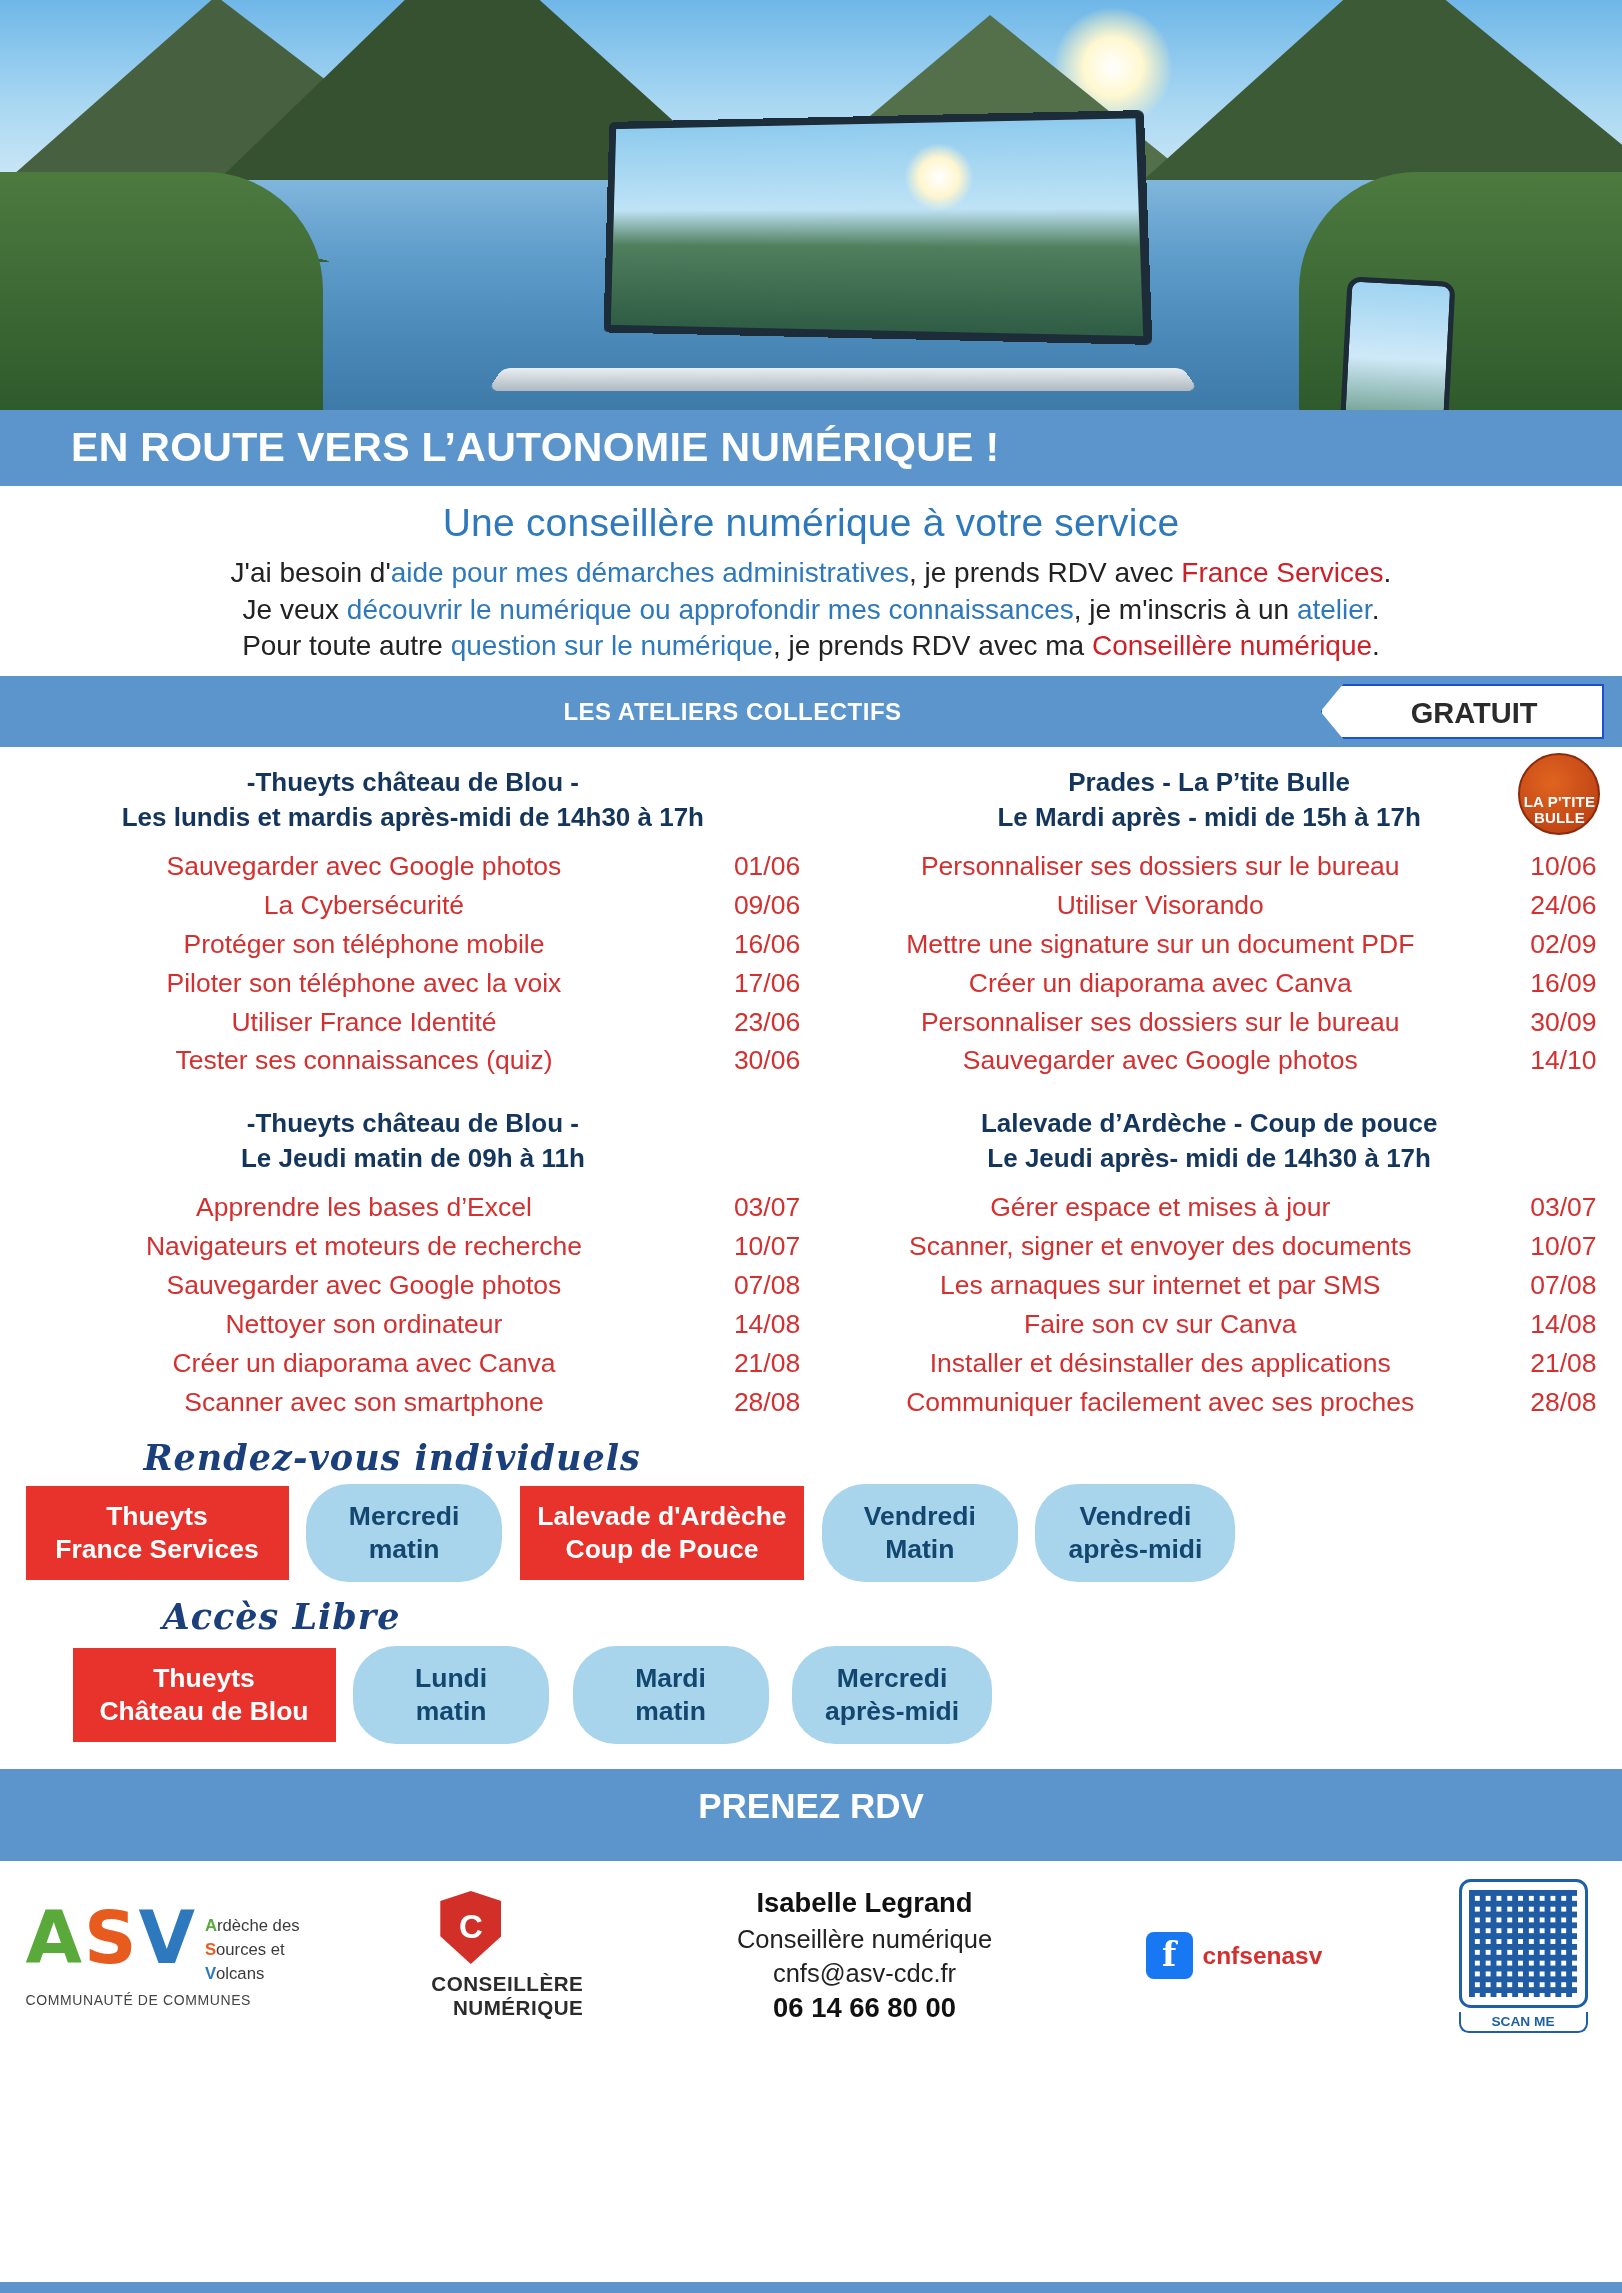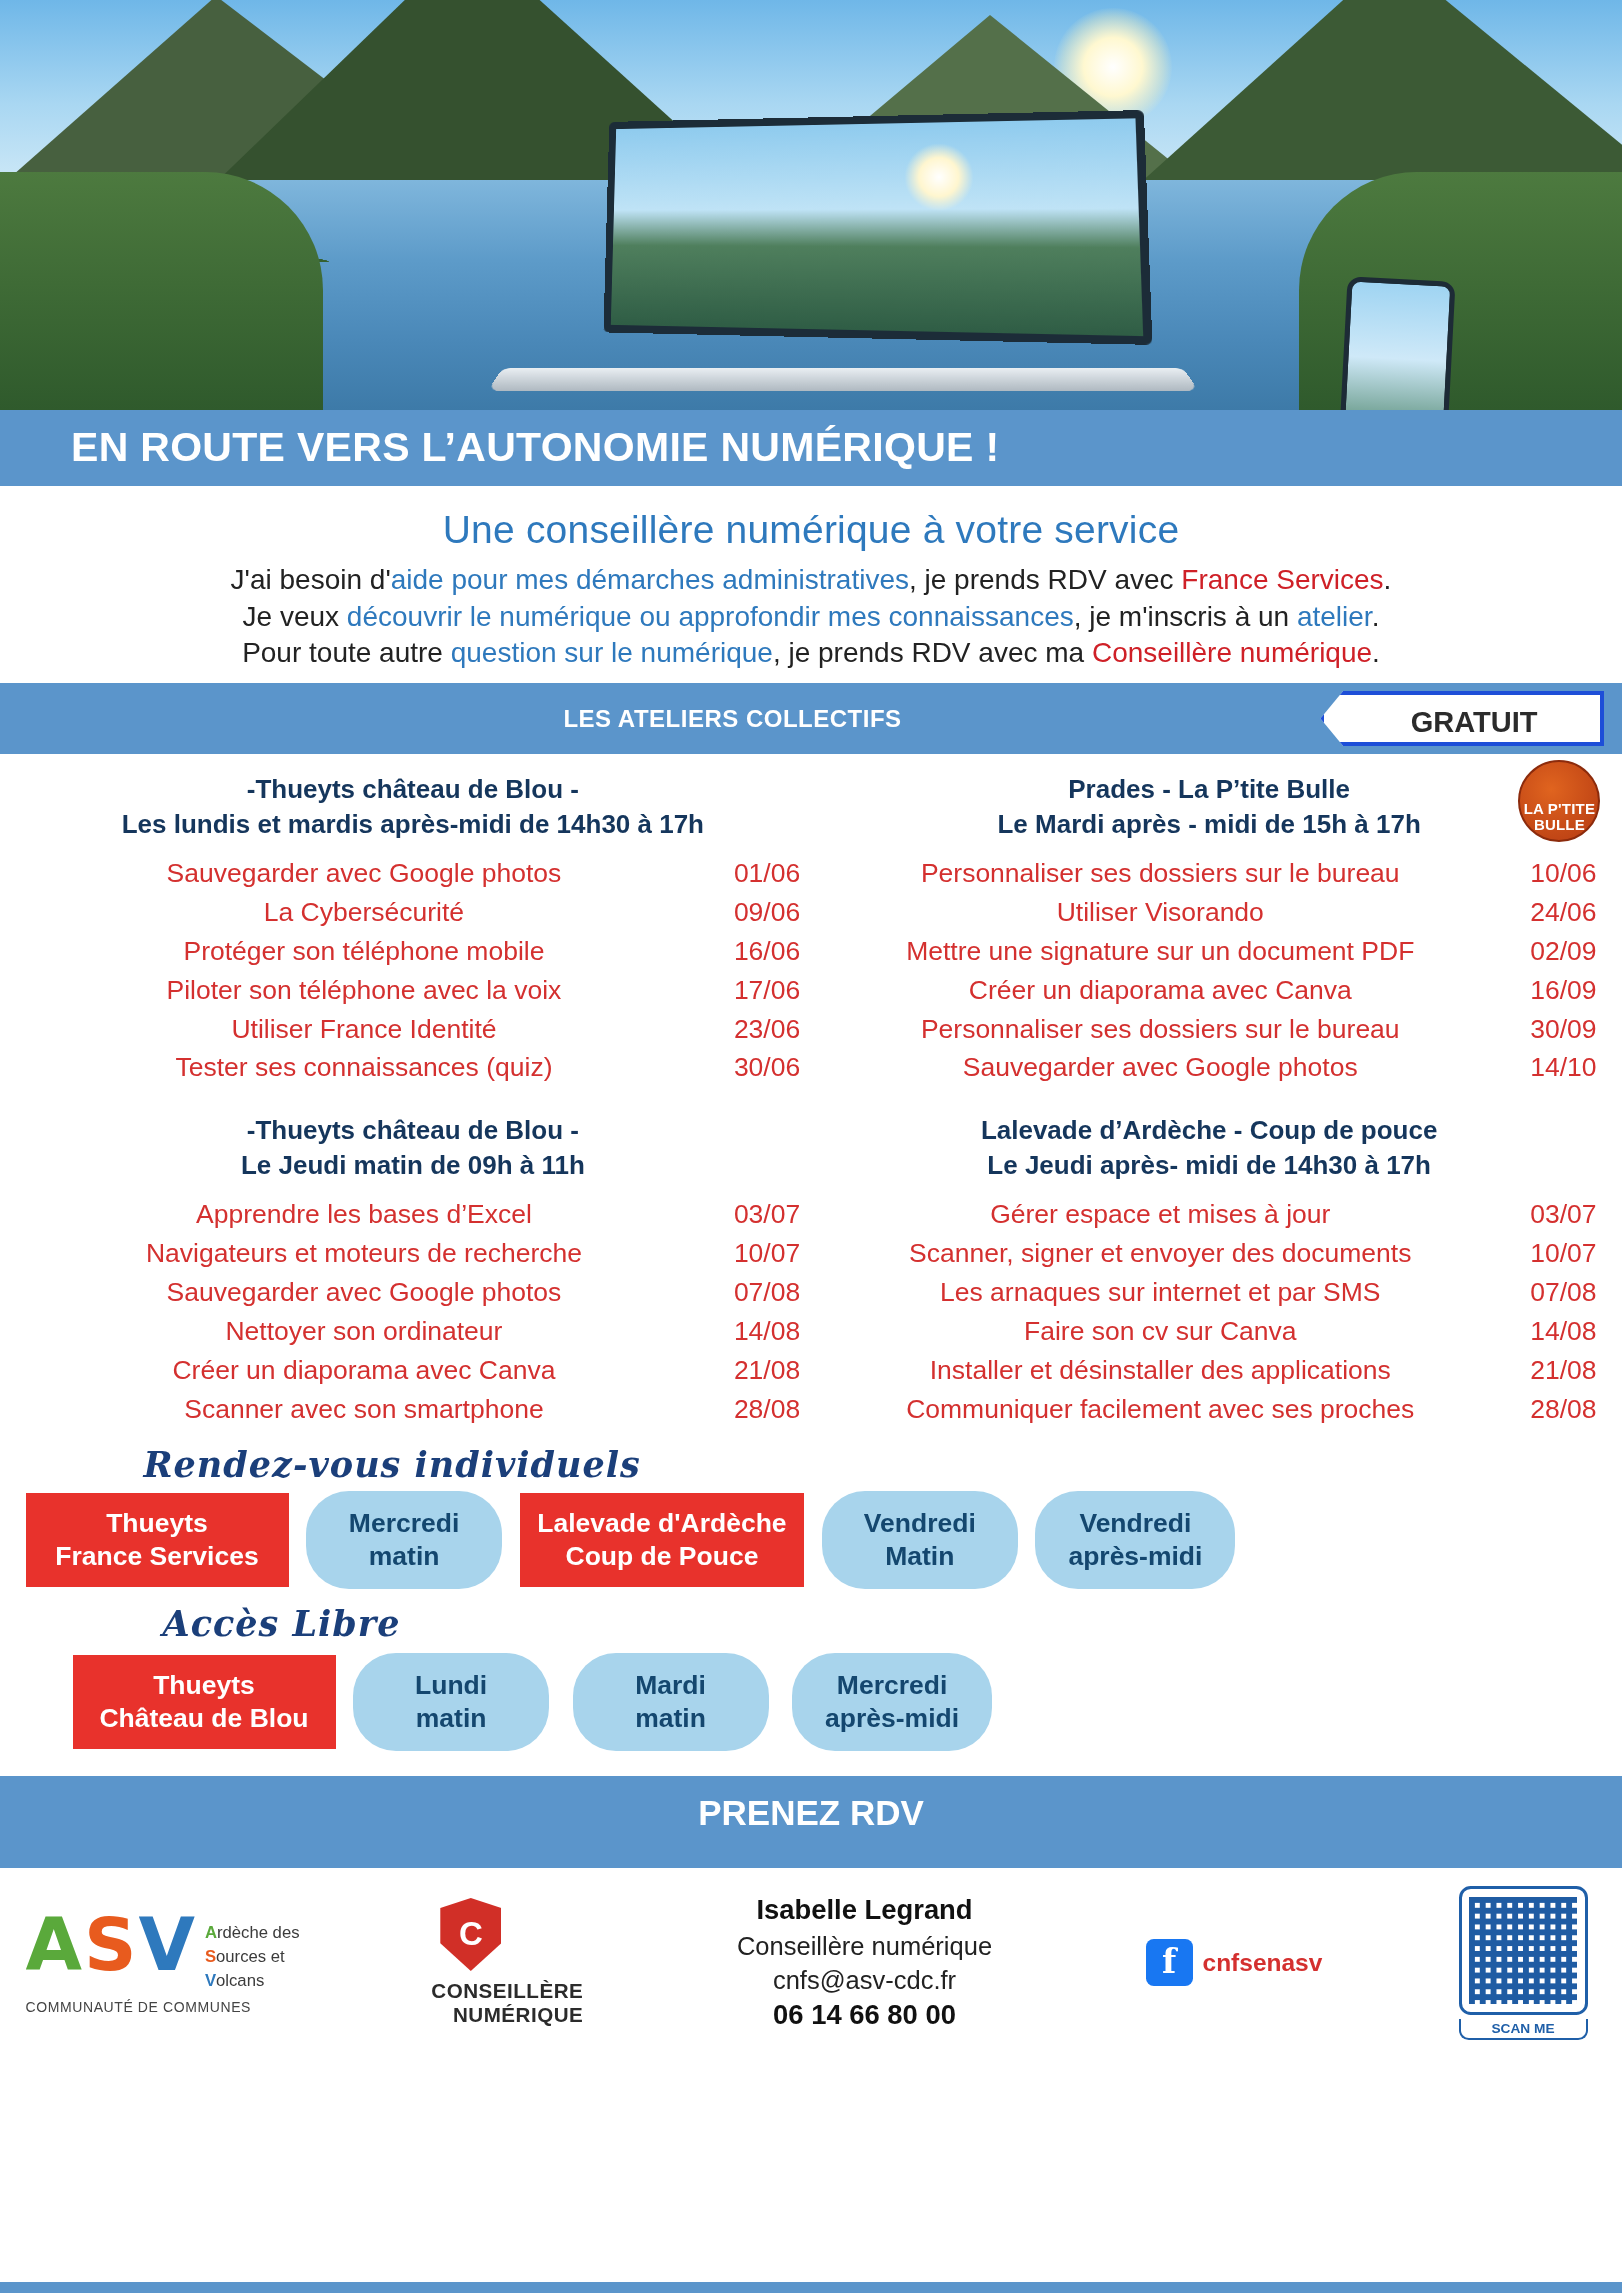--- a/index.html
+++ b/index.html
@@ -95,21 +95,21 @@
     color: #ffffff;
     font-size: 41px;
     font-weight: bold;
     letter-spacing: 0.3px;
     padding: 13.7px 0 15.7px 71px;
   }
   .subtitle {
     text-align: center;
     color: #2e79bd;
     font-size: 39px;
-    margin-top: 22px;
+    margin-top: 15px;
     letter-spacing: 0.2px;
   }
   .intro {
     text-align: center;
     font-size: 28px;
     color: #222;
     line-height: 1.30;
     margin-top: 9.8px;
     padding: 0 9.8px 11.8px;
   }
@@ -137,21 +137,21 @@
     right: 17.6px; top: 7.8px;
     width: 284px; height: 55px;
     background: #ffffff;
     color: #2b2b2b;
     font-size: 29px;
     font-weight: bold;
     line-height: 55px;
     text-align: center;
     padding-left: 23.5px;
     clip-path: polygon(8% 0%, 100% 0%, 100% 100%, 8% 100%, 0% 50%);
-    border: 4px solid #1d4ed8;
+    border: 2px solid #1d4ed8;
   }
 
   
   .workshops { padding: 17.6px 25.5px 0; }
   .ws-row { display: flex; gap: 21.6px; }
   .ws-col { width: 50%; position: relative; }
   .ws-head {
     text-align: center;
     color: #15365c;
     font-weight: bold;

